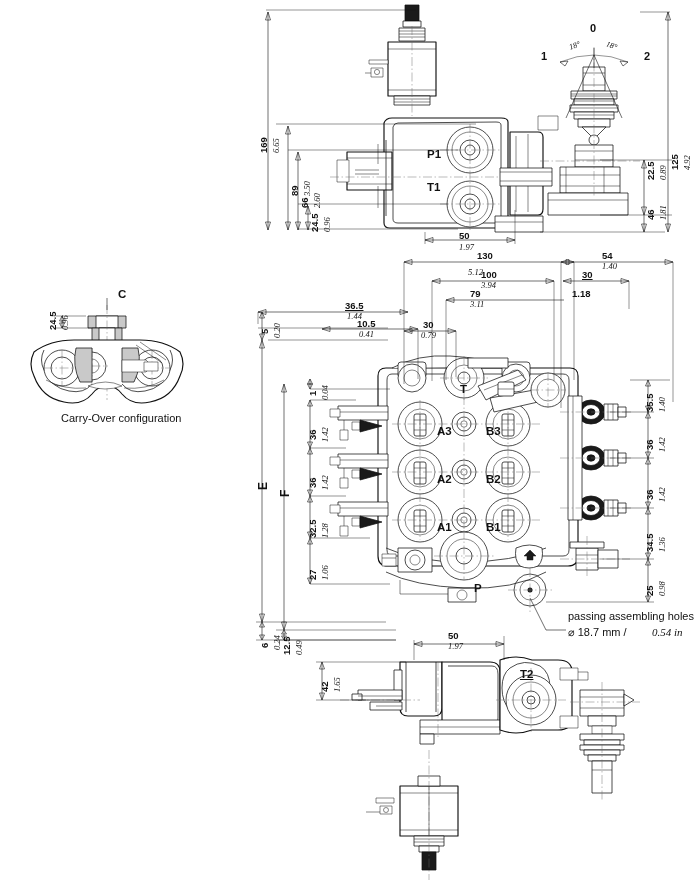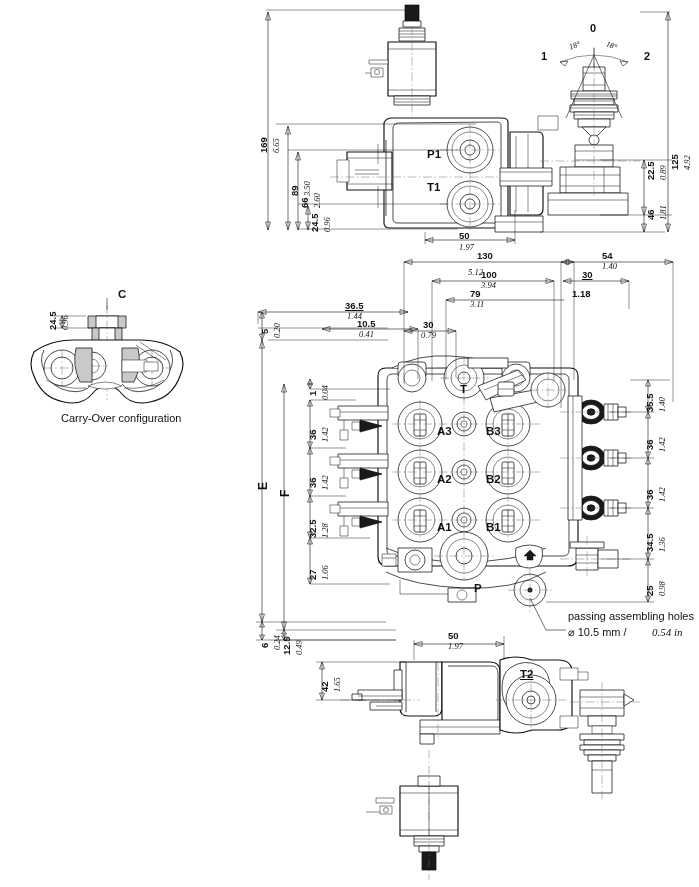--- a/index.html
+++ b/index.html
@@ -613,21 +613,21 @@
   <span class="port" style="position:absolute;left:460px;top:383px;">T</span>
   <span class="port" style="position:absolute;left:437px;top:425px;">A3</span>
   <span class="port" style="position:absolute;left:486px;top:425px;">B3</span>
   <span class="port" style="position:absolute;left:437px;top:473px;">A2</span>
   <span class="port" style="position:absolute;left:486px;top:473px;">B2</span>
   <span class="port" style="position:absolute;left:437px;top:521px;">A1</span>
   <span class="port" style="position:absolute;left:486px;top:521px;">B1</span>
   <span class="port" style="position:absolute;left:474px;top:582px;">P</span>
 
   <span class="note" style="position:absolute;left:568px;top:610px;">passing assembling holes</span>
-  <span class="note" style="position:absolute;left:568px;top:626px;">⌀ 10.5 mm /</span>
+  <span class="note" style="position:absolute;left:568px;top:626px;">⌀ 18.7 mm /</span>
   <span class="note-i" style="position:absolute;left:652px;top:626px;">0.54 in</span>
 </div>
 
 <div>
   <span class="dimtxt" style="position:absolute;left:448px;top:630px;">50</span>
   <span class="dimtxt-in" style="position:absolute;left:448px;top:641px;">1.97</span>
   <div style="position:absolute;left:314px;top:692px;transform:rotate(-90deg);transform-origin:left top;">
     <span class="dimtxt">42</span>
   </div>
   <div style="position:absolute;left:326px;top:692px;transform:rotate(-90deg);transform-origin:left top;">

